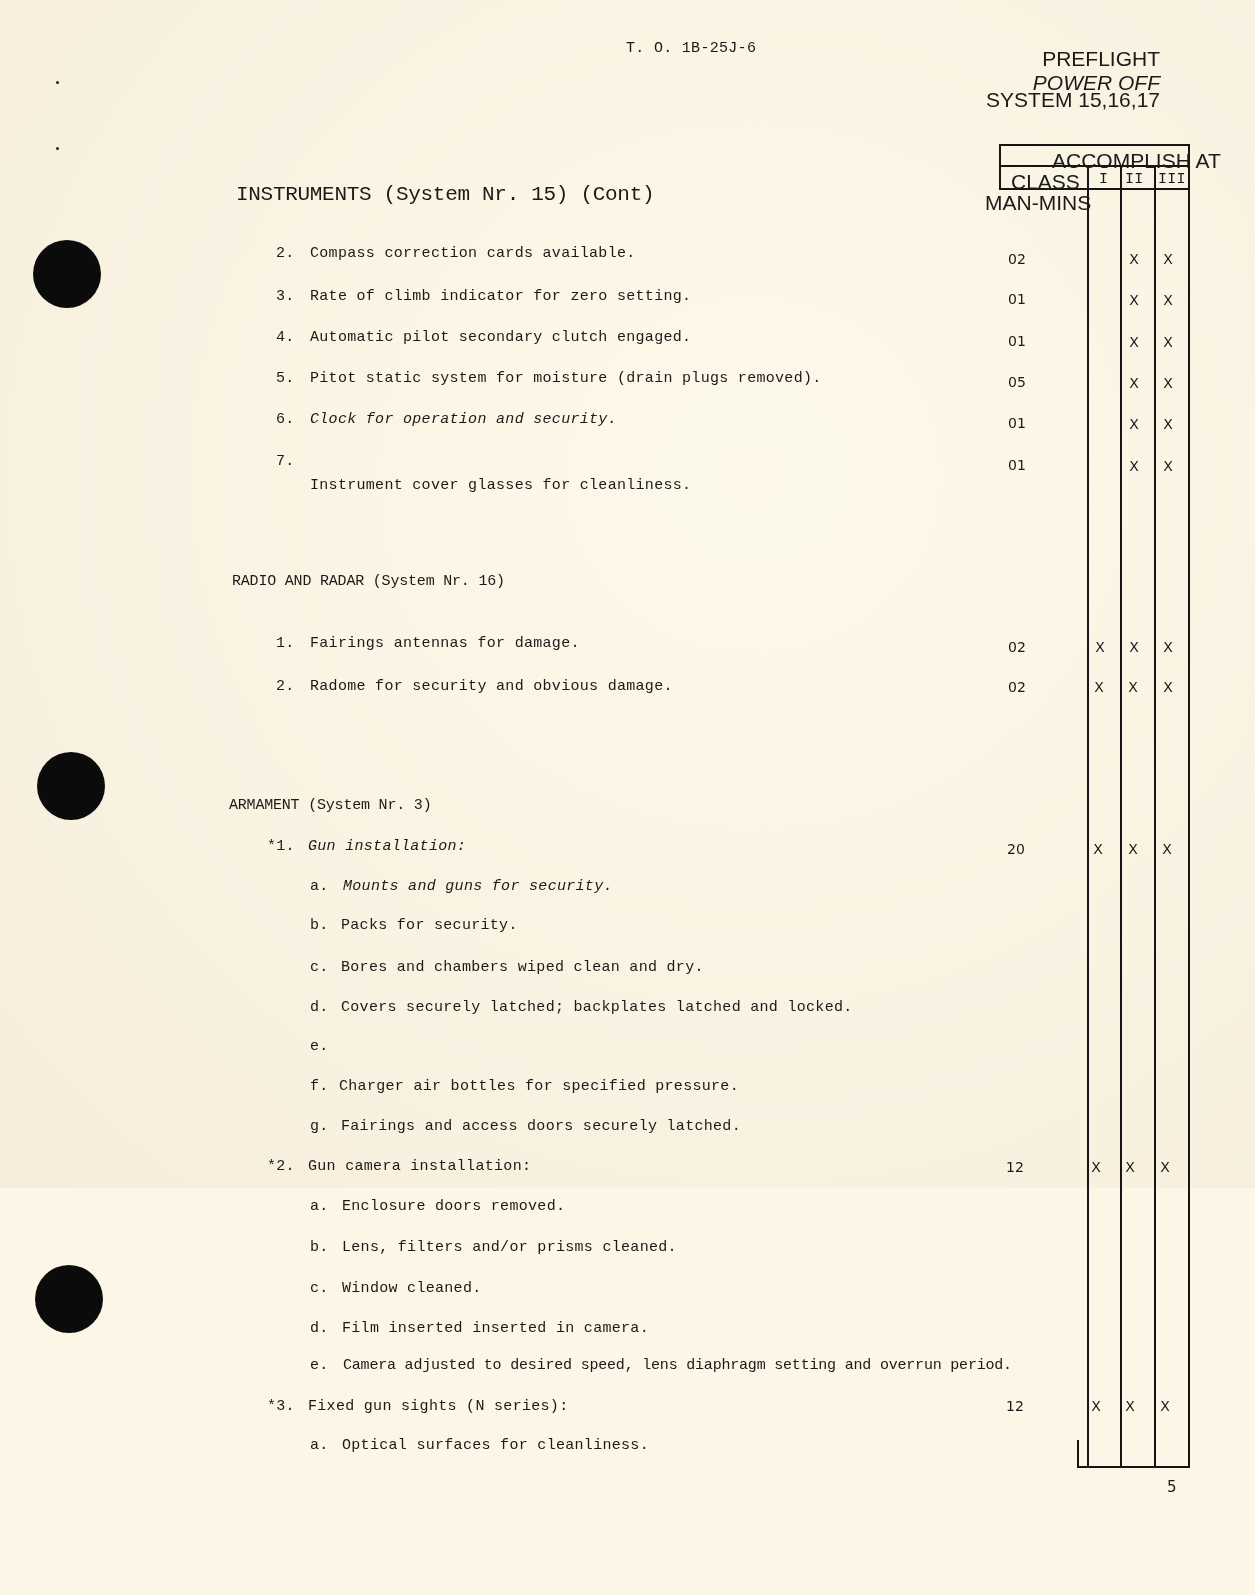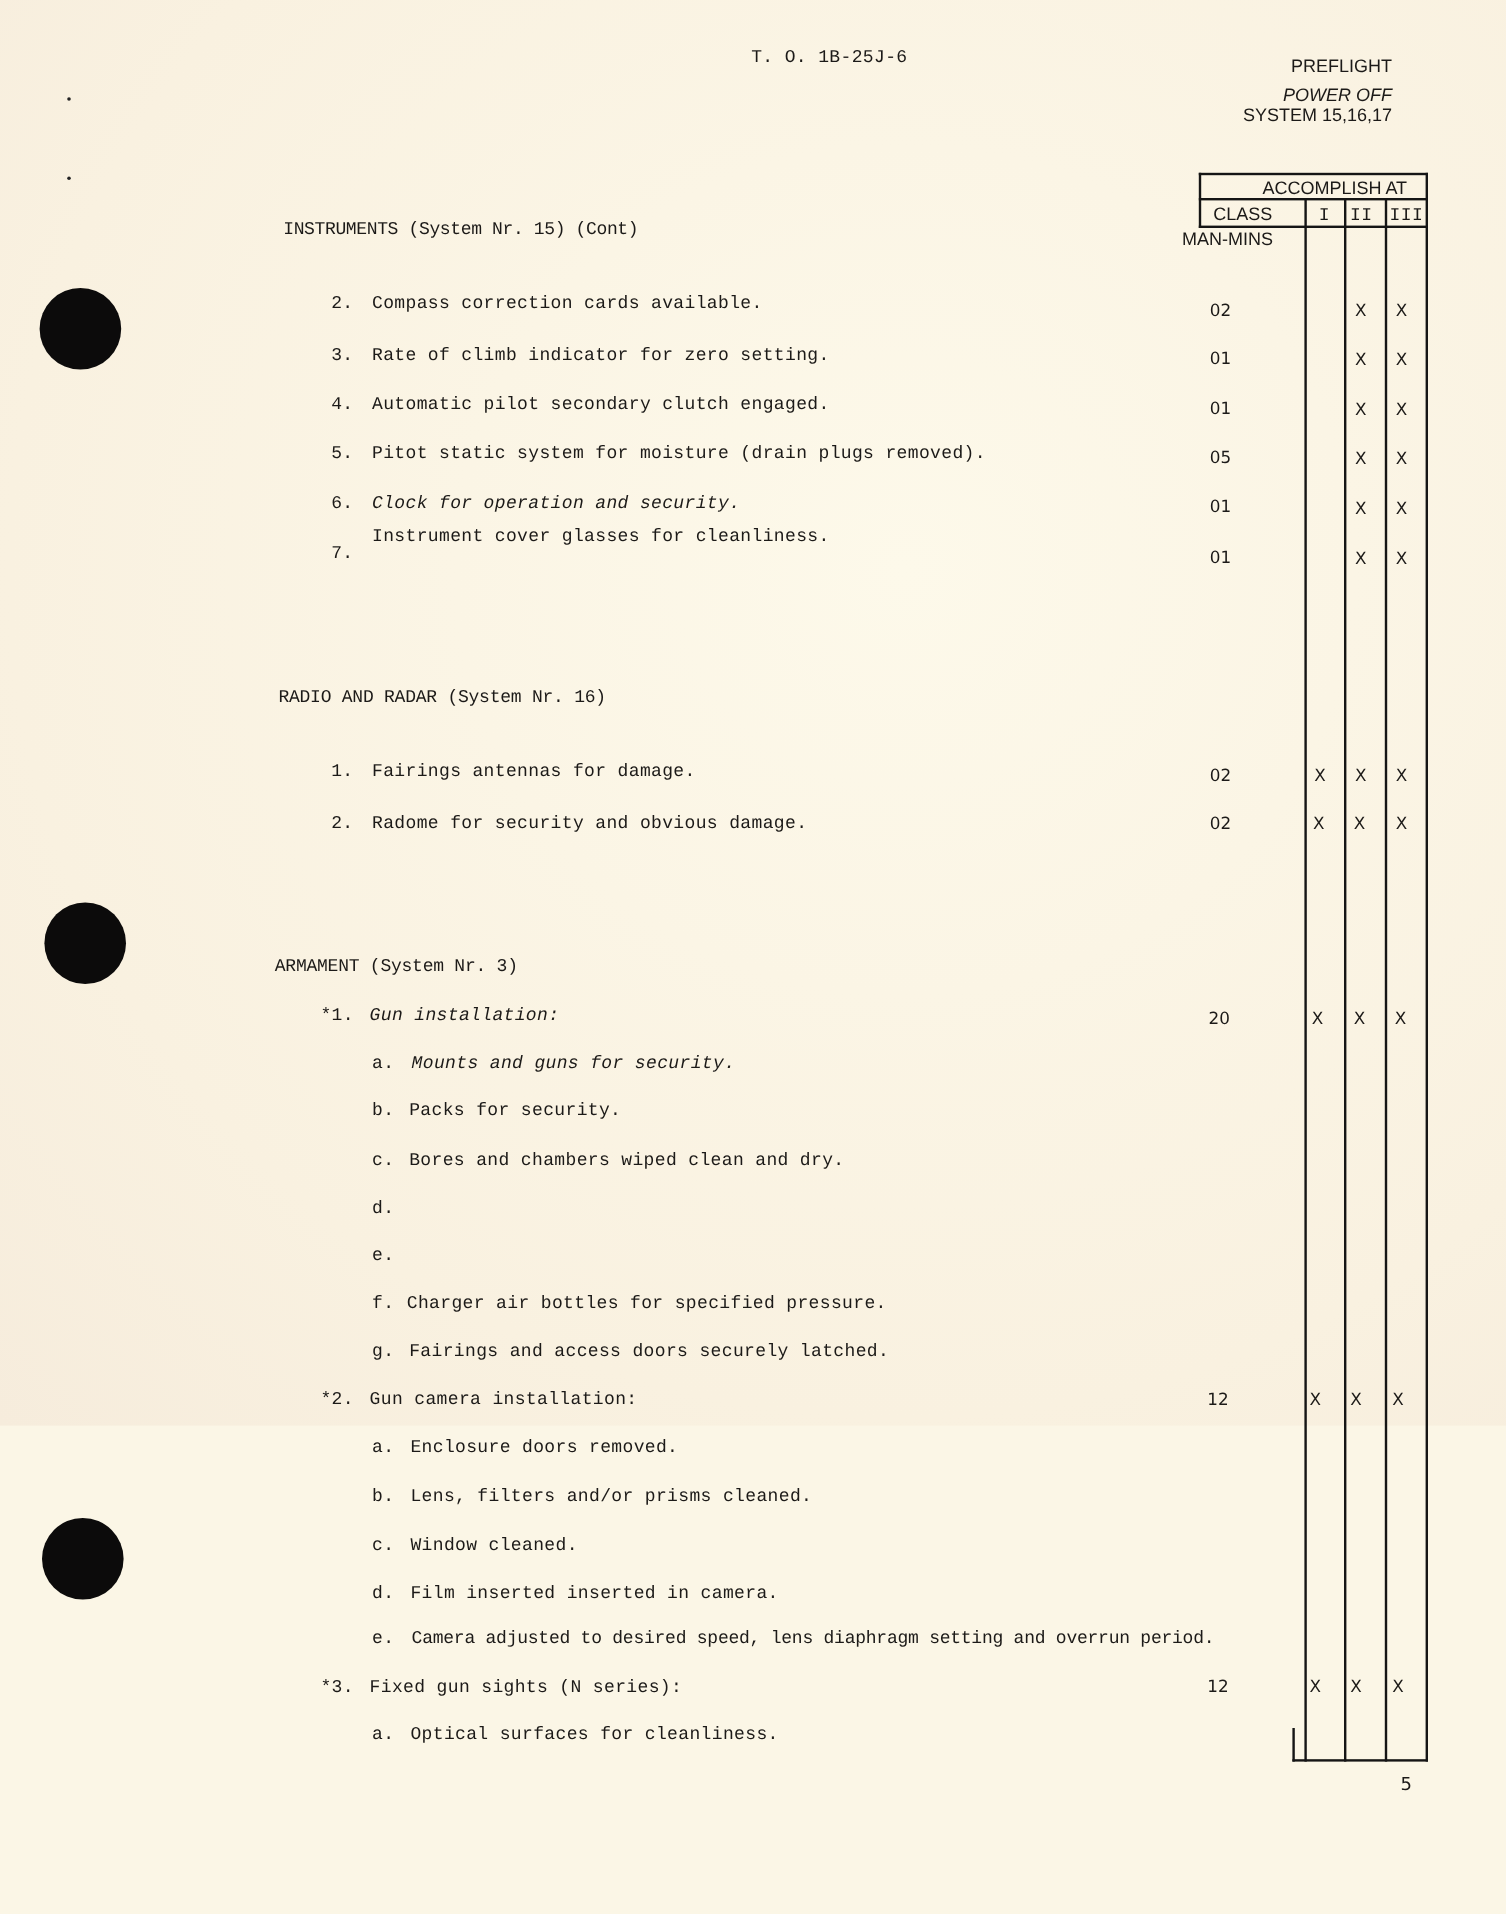--- a/index.html
+++ b/index.html
@@ -8,21 +8,21 @@
     background: #fbf6e6;
     font-family: "Liberation Mono", "DejaVu Sans Mono", monospace;
     color: #1c1a18;
   }
   .page { position: absolute; left: 0; top: 0; width: 1255px; height: 1188px;
     background: radial-gradient(ellipse at 60% 40%, #fdf9ea 0%, #f9f1e0 70%, #f6ecdc 100%); }
   .abs { position: absolute; white-space: nowrap; }
   .hole { position: absolute; width: 68px; height: 68px; border-radius: 50%; background: #0c0b0b; }
   .speck { position: absolute; width: 3px; height: 3px; border-radius: 50%; background: #222; }
   .t { font-size: 15px; letter-spacing: 0.3px; }
-  .hdr { font-family: "Liberation Sans Narrow", "Liberation Sans", sans-serif; font-size: 15px; text-align: right; }
+  .hdr { font-family: "Liberation Sans Narrow", "Liberation Sans", sans-serif; font-size: 21px; text-align: right; }
   .it { font-style: italic; }
   .vline { position: absolute; width: 2px; background: #151515; }
   .hline { position: absolute; height: 2px; background: #151515; }
   .mins { position: absolute; font-family: "DejaVu Sans", sans-serif; font-size: 14px; width: 40px; text-align: center; }
   .mark { position: absolute; font-family: "DejaVu Sans", sans-serif; font-size: 14px; width: 20px; text-align: center; }
 </style>
 </head>
 <body>
 
 <div class="page">
@@ -89,21 +89,21 @@
   </div>
   <div>
     <div class="abs t" style="left:276px; top:411px;">6.</div>
     <div class="abs t it" style="left:310px; top:411px;">Clock for operation and security.</div>
     <div class="mins" style="left:997px; top:415px;">01</div>
     <div class="mark" style="left:1124px; top:416px;">X</div>
     <div class="mark" style="left:1158px; top:416px;">X</div>
   </div>
   <div>
     <div class="abs t" style="left:276px; top:453px;">7.</div>
-    <div class="abs t" style="left:310px; top:439px;">Instrument cover glasses for cleanliness.</div>
+    <div class="abs t" style="left:310px; top:477px;">Instrument cover glasses for cleanliness.</div>
     <div class="mins" style="left:997px; top:457px;">01</div>
     <div class="mark" style="left:1124px; top:458px;">X</div>
     <div class="mark" style="left:1158px; top:458px;">X</div>
   </div>
 
   <div class="abs t" style="left:232px; top:573px; letter-spacing:-0.2px;">RADIO AND RADAR (System Nr. 16)</div>
   <div>
     <div class="abs t" style="left:276px; top:635px;">1.</div>
     <div class="abs t" style="left:310px; top:635px;">Fairings antennas for damage.</div>
     <div class="mins" style="left:997px; top:639px;">02</div>
@@ -130,20 +130,21 @@
     <div class="mark" style="left:1123px; top:841px;">X</div>
     <div class="mark" style="left:1157px; top:841px;">X</div>
   </div>
   <div class="abs t" style="left:310px; top:878px;">a.</div>
   <div class="abs t it" style="left:343px; top:878px;">Mounts and guns for security.</div>
   <div class="abs t" style="left:310px; top:917px;">b.</div>
   <div class="abs t" style="left:341px; top:917px;">Packs for security.</div>
   <div class="abs t" style="left:310px; top:959px;">c.</div>
   <div class="abs t" style="left:341px; top:959px;">Bores and chambers wiped clean and dry.</div>
   <div class="abs t" style="left:310px; top:999px;">d.</div>
+  <div class="abs t" style="left:341px; top:999px;">Covers securely latched; backplates latched and locked.</div>
   <div class="abs t" style="left:310px; top:1038px;">e.</div>
   <div class="abs t" style="left:310px; top:1078px;">f.</div>
   <div class="abs t" style="left:339px; top:1078px;text-align:center;">Charger air bottles for specified pressure.</div>
   <div class="abs t" style="left:310px; top:1118px;">g.</div>
   <div class="abs t" style="left:341px; top:1118px;">Fairings and access doors securely latched.</div>
 
   <div>
     <div class="abs t" style="left:267px; top:1158px;">*2.</div>
     <div class="abs t" style="left:308px; top:1158px;">Gun camera installation:</div>
     <div class="mins" style="left:995px; top:1159px;">12</div>

